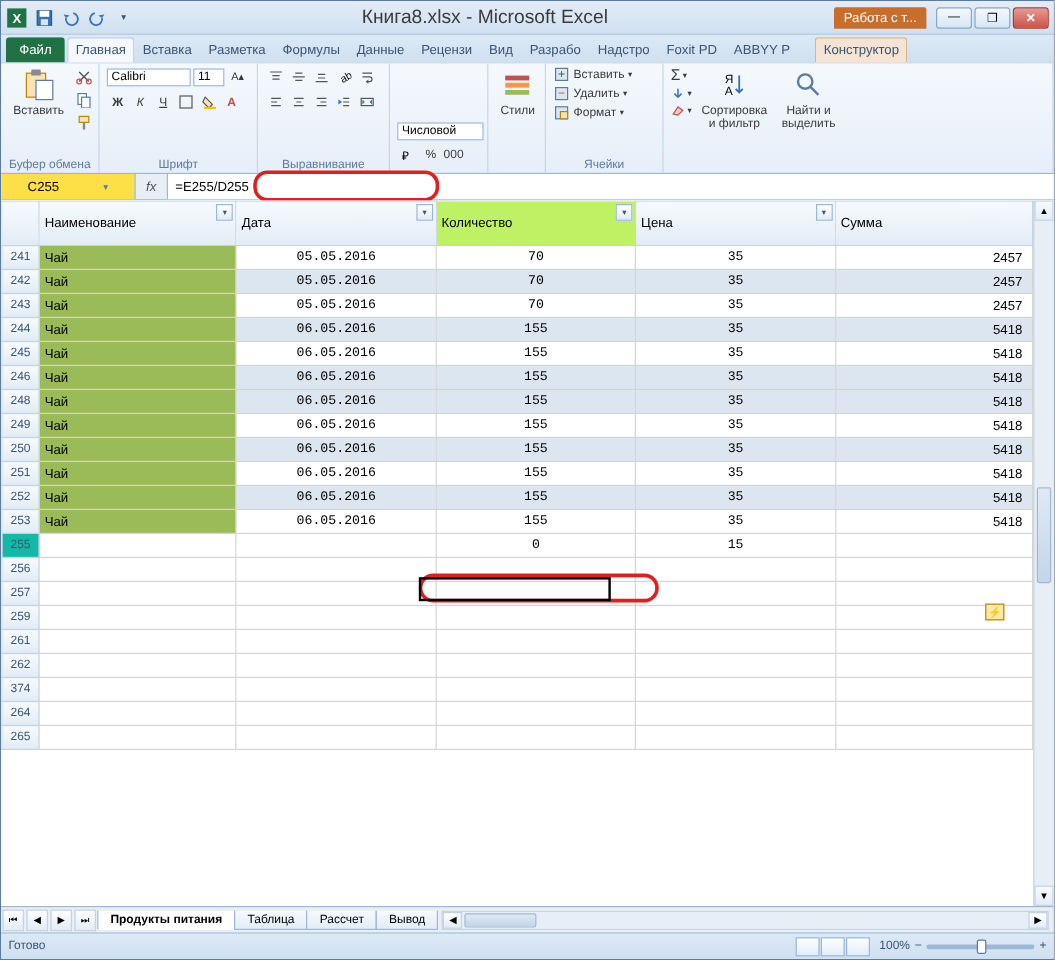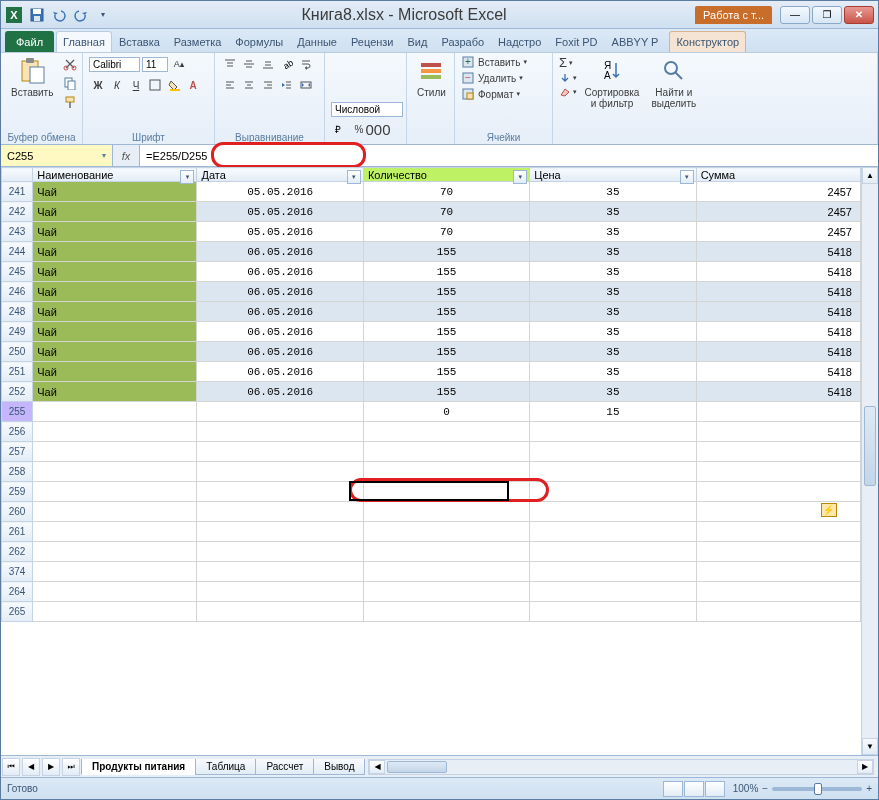--- a/index.html
+++ b/index.html
@@ -16,54 +16,54 @@
 .tabextra { background: #c96e2a; color: #fff; font-size: 11px; padding: 3px 8px; border-radius: 2px 2px 0 0; margin-right: 8px; }
 .winbtns { display: flex; gap: 2px; }
 .winbtn { width: 30px; height: 18px; border: 1px solid #8aa8c8; border-radius: 3px; display: flex; align-items: center; justify-content: center; background: linear-gradient(#f3f8fd,#d7e6f5); font-size: 10px; }
 .winbtn.close { background: linear-gradient(#e79a92,#c9544a); border-color: #a63c32; color: #fff; font-weight: bold; }
 
 
 .ribbon-tabs { height: 24px; background: linear-gradient(#dce9f7,#cfe0f0); display: flex; align-items: flex-end; padding-left: 4px; border-bottom: 1px solid #b9cde2; font-size: 11px; }
 .rtab { padding: 4px 6px; color: #3b5573; cursor: pointer; border: 1px solid transparent; border-bottom: none; }
 .rtab.file { background: #207245; color: #fff; border-radius: 3px 3px 0 0; padding: 4px 10px; margin-right: 2px; }
 .rtab.active { background: #f5f9fd; border-color: #b9cde2; border-radius: 3px 3px 0 0; }
-.rtab.ctx { background: #f5e4d3; border-color: #d8b48e; border-radius: 3px 3px 0 0; margin-left: 4px; }
+.rtab.ctx { background: #f5e4d3; border-color: #d8b48e; border-radius: 3px 3px 0 0; margin-left: 14px; }
 
 
 .ribbon { height: 92px; background: linear-gradient(#f5f9fd,#e6eef8); border-bottom: 1px solid #9db8d6; display: flex; font-size: 10px; color: #3b3b3b; }
 .rgroup { border-right: 1px solid #c5d6e8; padding: 2px 6px 1px 6px; display: flex; flex-direction: column; justify-content: space-between; }
 .rgroup-body { display: flex; align-items: flex-start; gap: 4px; flex: 1; }
 .rgroup-label { text-align: center; font-size: 10px; color: #5a7ca0; padding-top: 1px; }
 .bigbtn { display: flex; flex-direction: column; align-items: center; gap: 2px; padding: 2px 4px; border-radius: 3px; cursor: pointer; }
 .bigbtn .ico { width: 28px; height: 28px; }
 .bigbtn .lbl { font-size: 10px; text-align: center; line-height: 1.1; }
 .smallcol { display: flex; flex-direction: column; gap: 1px; }
 .smallbtn { width: 18px; height: 18px; display: flex; align-items: center; justify-content: center; border-radius: 2px; cursor: pointer; }
 .fontsel { display: flex; gap: 2px; align-items: center; }
 .fontsel input { font-size: 10px; border: 1px solid #9db8d6; background: #fff; padding: 1px 3px; }
 .rowbtns { display: flex; gap: 1px; }
 
 
 .fbar-row { height: 22px; display: flex; align-items: stretch; border-bottom: 1px solid #9db8d6; background: #e8eef6; }
-.namebox { width: 112px; border-right: 1px solid #9db8d6; display: flex; align-items: center; padding: 0 6px; background: #fef9c3; font-size: 11px; }
+.namebox { width: 112px; border-right: 1px solid #9db8d6; display: flex; align-items: center; padding: 0 22px; background: #fde047; font-size: 11px; }
 .namebox .dd { margin-left: auto; color: #5a7ca0; font-size: 8px; }
 .fx-btns { display: flex; align-items: center; padding: 0 4px; gap: 4px; }
 .fx-label { font-style: italic; font-size: 11px; color: #555; }
 .formula-input { flex: 1; border: none; background: #fff; font-size: 11px; padding: 0 6px; border-left: 1px solid #9db8d6; }
 .fbar-highlight { position: absolute; border: 3px solid #e02020; border-radius: 12px; pointer-events: none; }
 
 
 .grid-area { flex: 1; display: flex; overflow: hidden; position: relative; background: #fff; }
 .grid-scroll { flex: 1; overflow: hidden; position: relative; }
 table.grid { border-collapse: collapse; width: 100%; table-layout: fixed; font-size: 11px; }
-.colheads th { background: linear-gradient(#f7fafd,#e2ecf6); border: 1px solid #c5d3e2; height: 14px; font-weight: normal; font-size: 11px; padding: 0 4px; text-align: left; position: relative; }
+.colheads th { background: linear-gradient(#f7fafd,#e2ecf6); border: 1px solid #c5d3e2; height: 37px; font-weight: normal; font-size: 11px; padding: 0 4px; text-align: left; position: relative; }
 .colheads th.sel { background: #bef264; }
 .filter-btn { position: absolute; right: 2px; top: 2px; width: 14px; height: 14px; border: 1px solid #9db8d6; background: linear-gradient(#fff,#e2ecf6); display: flex; align-items: center; justify-content: center; font-size: 7px; color: #3b5573; }
 .rowhead { background: linear-gradient(#f7fafd,#e2ecf6); border: 1px solid #c5d3e2; text-align: center; font-size: 10px; color: #3b5573; width: 30px; }
-.rowhead.sel { background: #c4b5fd; }
+.rowhead.sel { background: #14b8a6; }
 td.cell { border: 1px solid #d4d4d4; padding: 1px 4px; height: 20px; background: #fff; }
 td.name-cell { background: #9bbb59; color: #000; }
 td.band { background: #dce6f1; }
 td.num { text-align: center; font-family: Liberation Mono, monospace; }
 td.rnum { text-align: right; padding-right: 8px; }
 .sel-outline { position: absolute; border: 2px solid #000; pointer-events: none; background: transparent; }
 .row255-name { background: #c4d79b; }
 .red-oval { position: absolute; border: 3px solid #e02020; border-radius: 14px; pointer-events: none; }
 .tag-icon { position: absolute; width: 16px; height: 14px; border: 1px solid #b8860b; background: #fde8a8; font-size: 9px; display: flex; align-items: center; justify-content: center; }
 
@@ -173,21 +173,21 @@
               </svg>
             </div>
         </div>
       </div>
       <div class="rgroup-label">Буфер обмена</div>
     </div>
 
     <div class="rgroup" style="width:132px;">
       <div class="rgroup-body" style="flex-direction:column;gap:3px;">
         <div class="fontsel">
-          <input style="width: 51px;" value="Calibri">
+          <input style="width: 70px;" value="Calibri">
           <input style="width: 26px;" value="11">
           <div class="smallbtn" style="font-size:9px;">A▴</div>
         </div>
         <div class="rowbtns">
           <div class="smallbtn">
               <b>Ж</b>
             </div>
           <div class="smallbtn">
               <i>К</i>
             </div>
@@ -293,21 +293,21 @@
     <div class="rgroup" style="width:82px;">
       <div class="rgroup-body" style="flex-direction:column;gap:3px;margin-top:47px;">
         <input style="width: 72px; font-size: 10px; border: 1px solid rgb(157, 184, 214); padding: 1px 3px;" value="Числовой">
         <div class="rowbtns">
           <div class="smallbtn">
               <svg width="12" height="12">
                 <text x="1" y="10" font-size="10">₽</text>
               </svg>
             </div>
           <div class="smallbtn">%</div>
-          <div class="smallbtn" style="font-size:15px;">000</div>
+          <div class="smallbtn" style="font-size:10px;">000</div>
         </div>
         <div class="rowbtns">
           <div class="smallbtn" style="font-size:8px;">,00<br>→,0</div>
           <div class="smallbtn" style="font-size:8px;">,0<br>→,00</div>
         </div>
       </div>
       <div class="rgroup-label">Число</div>
     </div>
 
     <div class="rgroup" style="width:48px;">
@@ -513,20 +513,28 @@
             </tr>
             <tr>
               <td class="rowhead">252</td>
     <td class="cell name-cell">Чай</td>
     <td class="cell num band">06.05.2016</td>
     <td class="cell num band">155</td>
     <td class="cell num band">35</td>
     <td class="cell rnum band">5418</td>
             </tr>
             <tr>
+              <td class="rowhead">253</td>
+    <td class="cell name-cell">Чай</td>
+    <td class="cell num">06.05.2016</td>
+    <td class="cell num">155</td>
+    <td class="cell num">35</td>
+    <td class="cell rnum">5418</td>
+            </tr>
+            <tr>
               <td class="rowhead sel">255</td>
     <td class="cell row255-name"></td>
     <td class="cell num"></td>
     <td class="cell num">0</td>
     <td class="cell num">15</td>
     <td class="cell rnum"></td>
             </tr>
             <tr>
               <td class="rowhead">256</td>
     <td class="cell"></td>
@@ -537,37 +545,21 @@
             </tr>
             <tr>
               <td class="rowhead">257</td>
     <td class="cell"></td>
     <td class="cell"></td>
     <td class="cell"></td>
     <td class="cell"></td>
     <td class="cell"></td>
             </tr>
             <tr>
-              <td class="rowhead">258</td>
-    <td class="cell"></td>
-    <td class="cell"></td>
-    <td class="cell"></td>
-    <td class="cell"></td>
-    <td class="cell"></td>
-            </tr>
-            <tr>
               <td class="rowhead">259</td>
-    <td class="cell"></td>
-    <td class="cell"></td>
-    <td class="cell"></td>
-    <td class="cell"></td>
-    <td class="cell"></td>
-            </tr>
-            <tr>
-              <td class="rowhead">260</td>
     <td class="cell"></td>
     <td class="cell"></td>
     <td class="cell"></td>
     <td class="cell"></td>
     <td class="cell"></td>
             </tr>
             <tr>
               <td class="rowhead">261</td>
     <td class="cell"></td>
     <td class="cell"></td>

